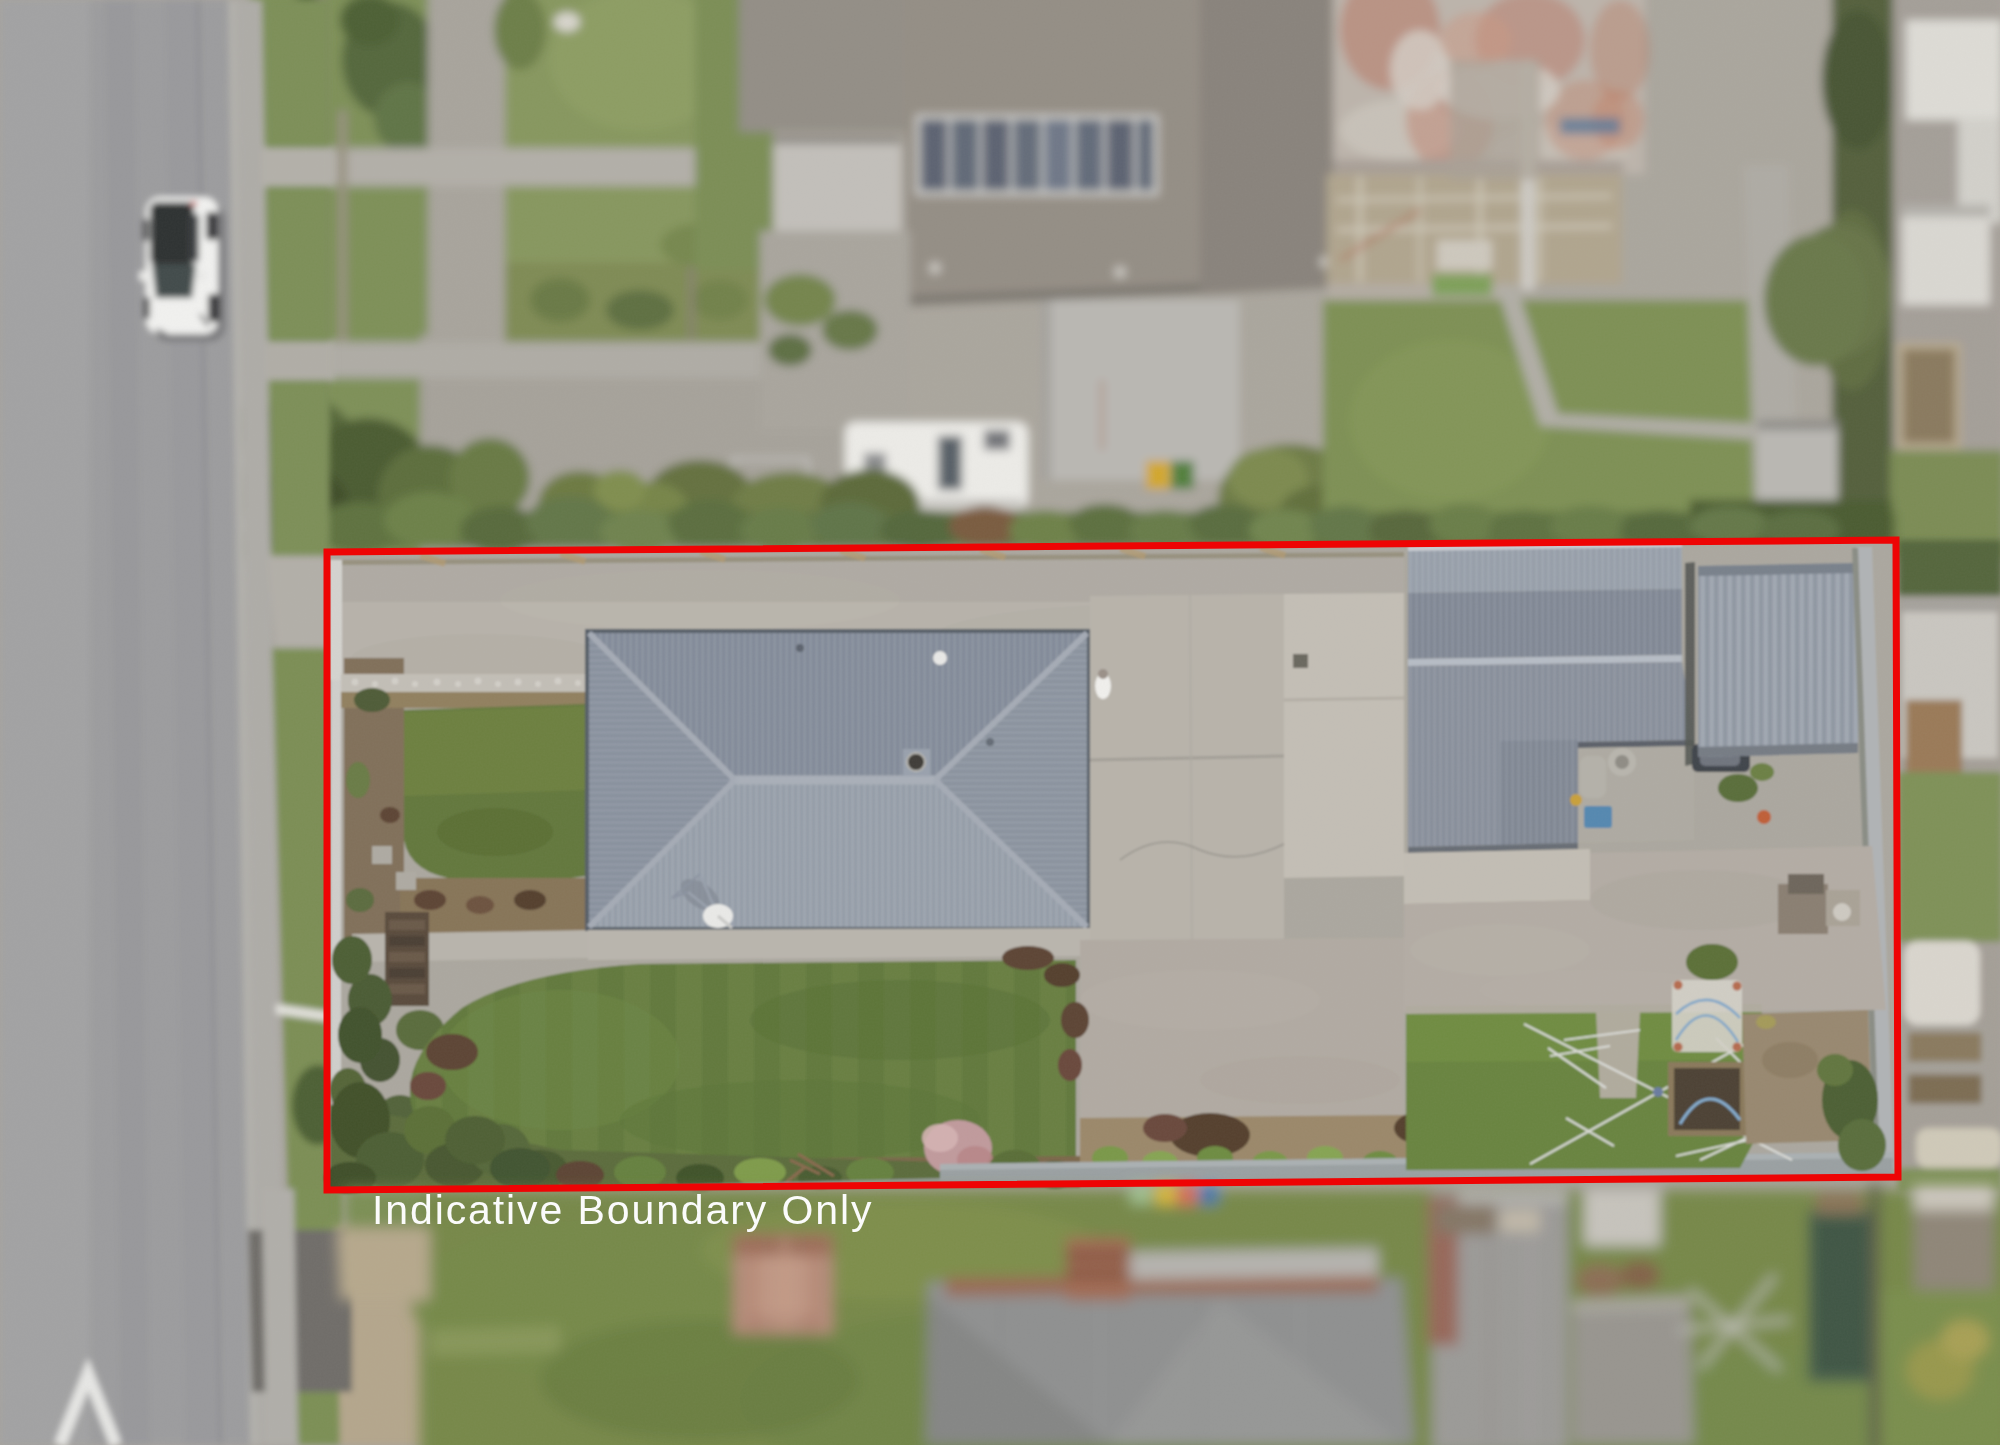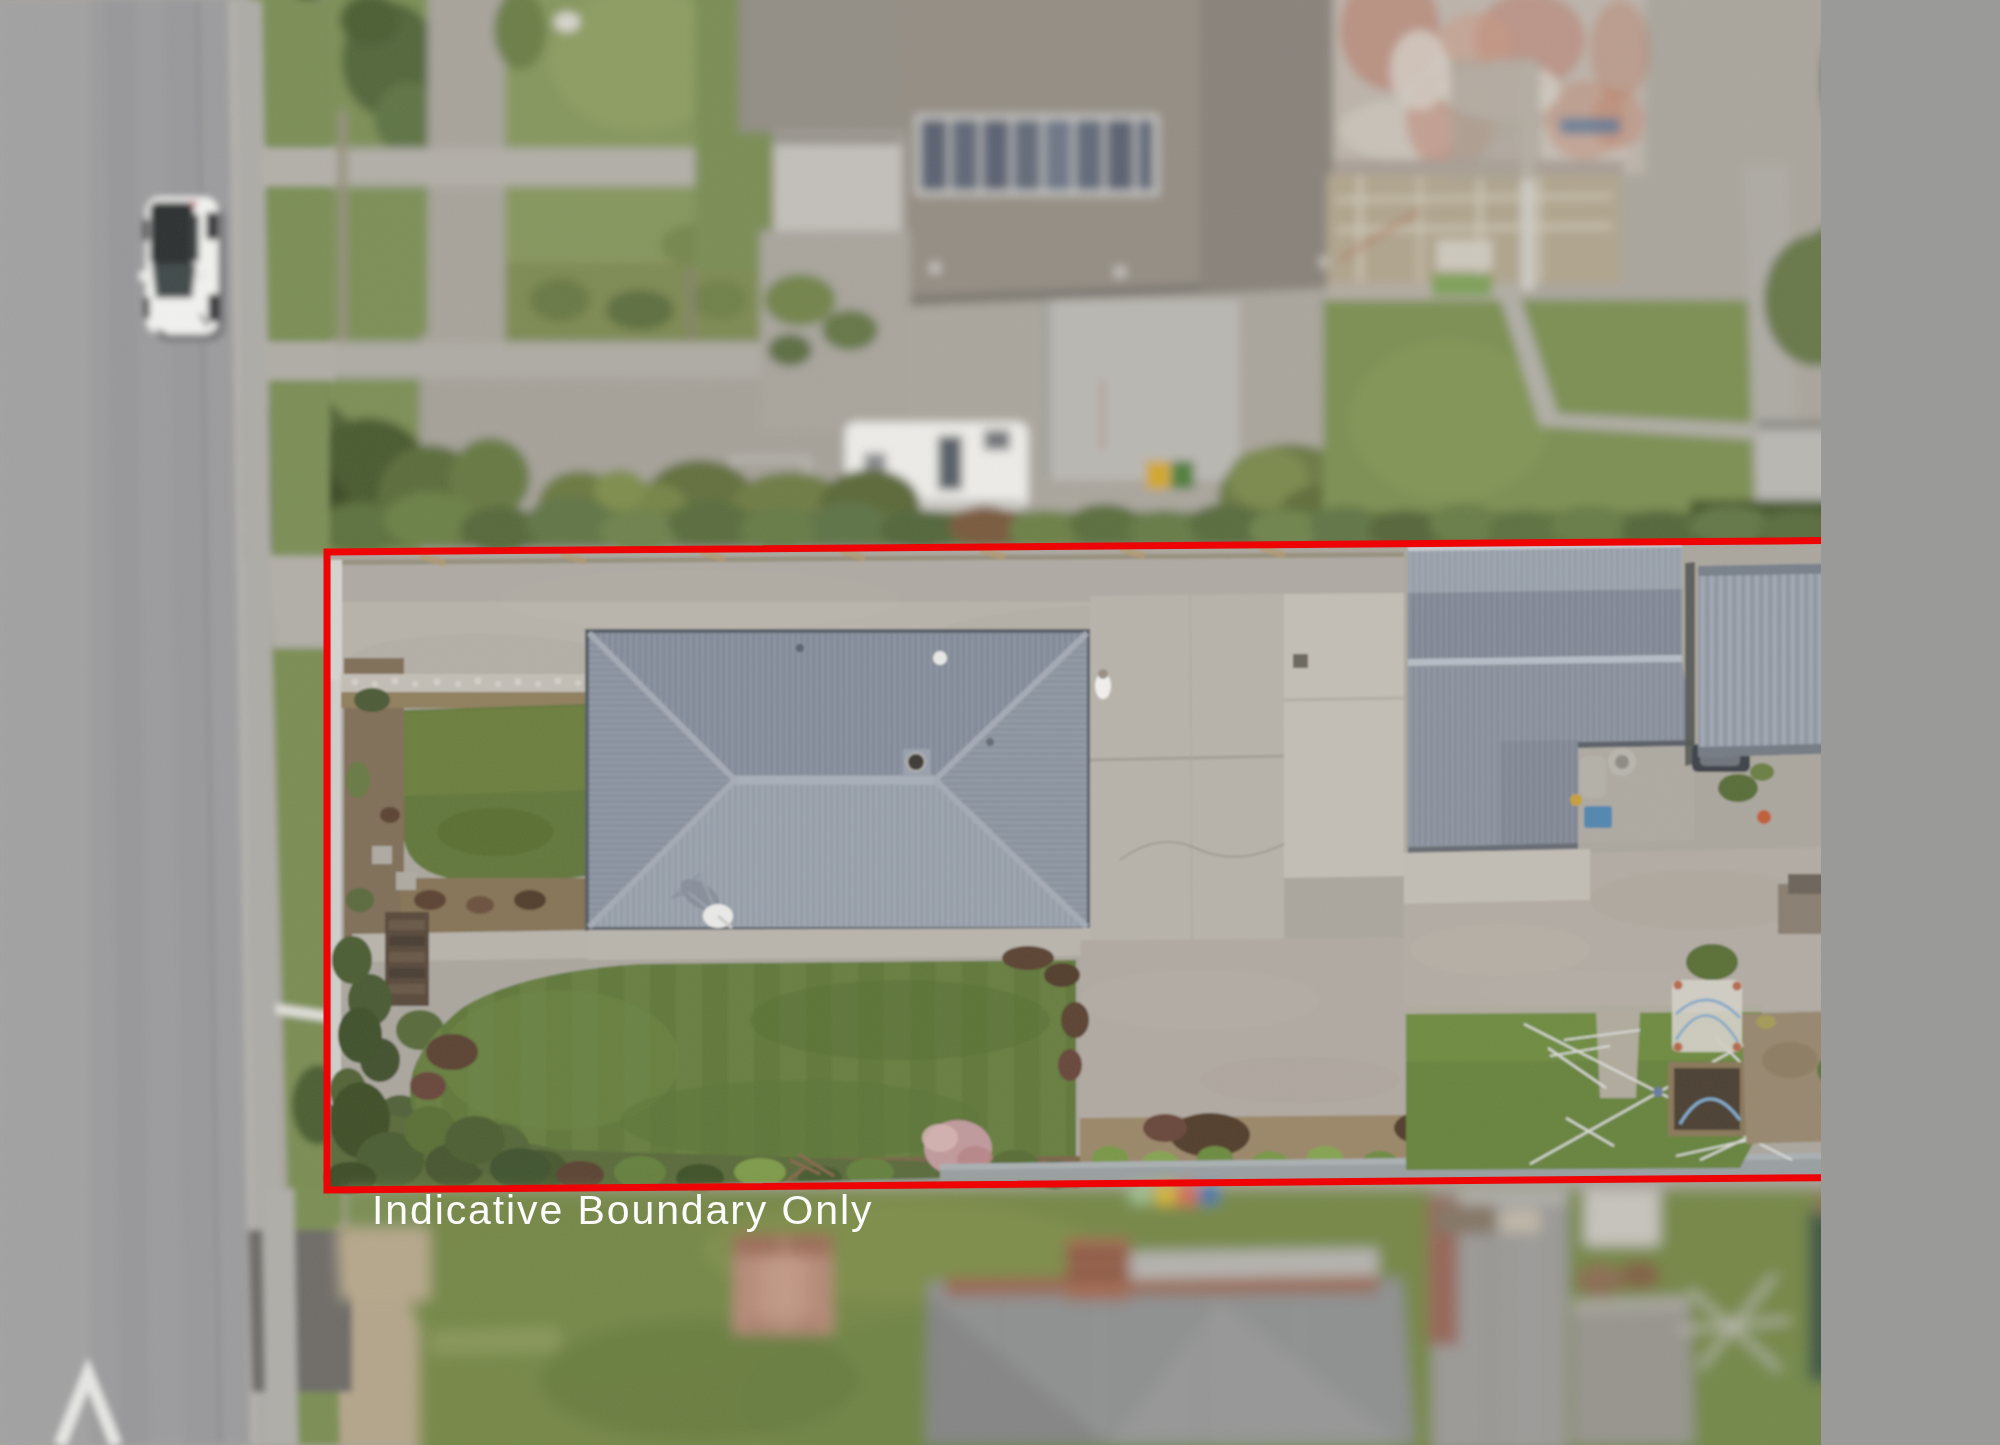--- a/index.html
+++ b/index.html
@@ -1,16 +1,16 @@
 <!DOCTYPE html>
 <html><head>
 <meta charset="utf-8">
 <style>
 html,body{margin:0;padding:0;background:#9a9a98;}
-#stage{position:relative;width:1821px;height:1445px;overflow:hidden;font-family:"Liberation Sans",sans-serif;}
+#stage{position:relative;width:2000px;height:1445px;overflow:hidden;font-family:"Liberation Sans",sans-serif;}
 #stage svg{display:block;position:absolute;left:0;top:0;}
 </style>
 </head>
 <body>
 <div id="stage">
 <svg width="2000" height="1445" viewBox="0 0 2000 1445">
 <defs>
 <filter id="b2" x="-15%" y="-15%" width="130%" height="130%">
           <feGaussianBlur stdDeviation="2"></feGaussianBlur>
         </filter>

